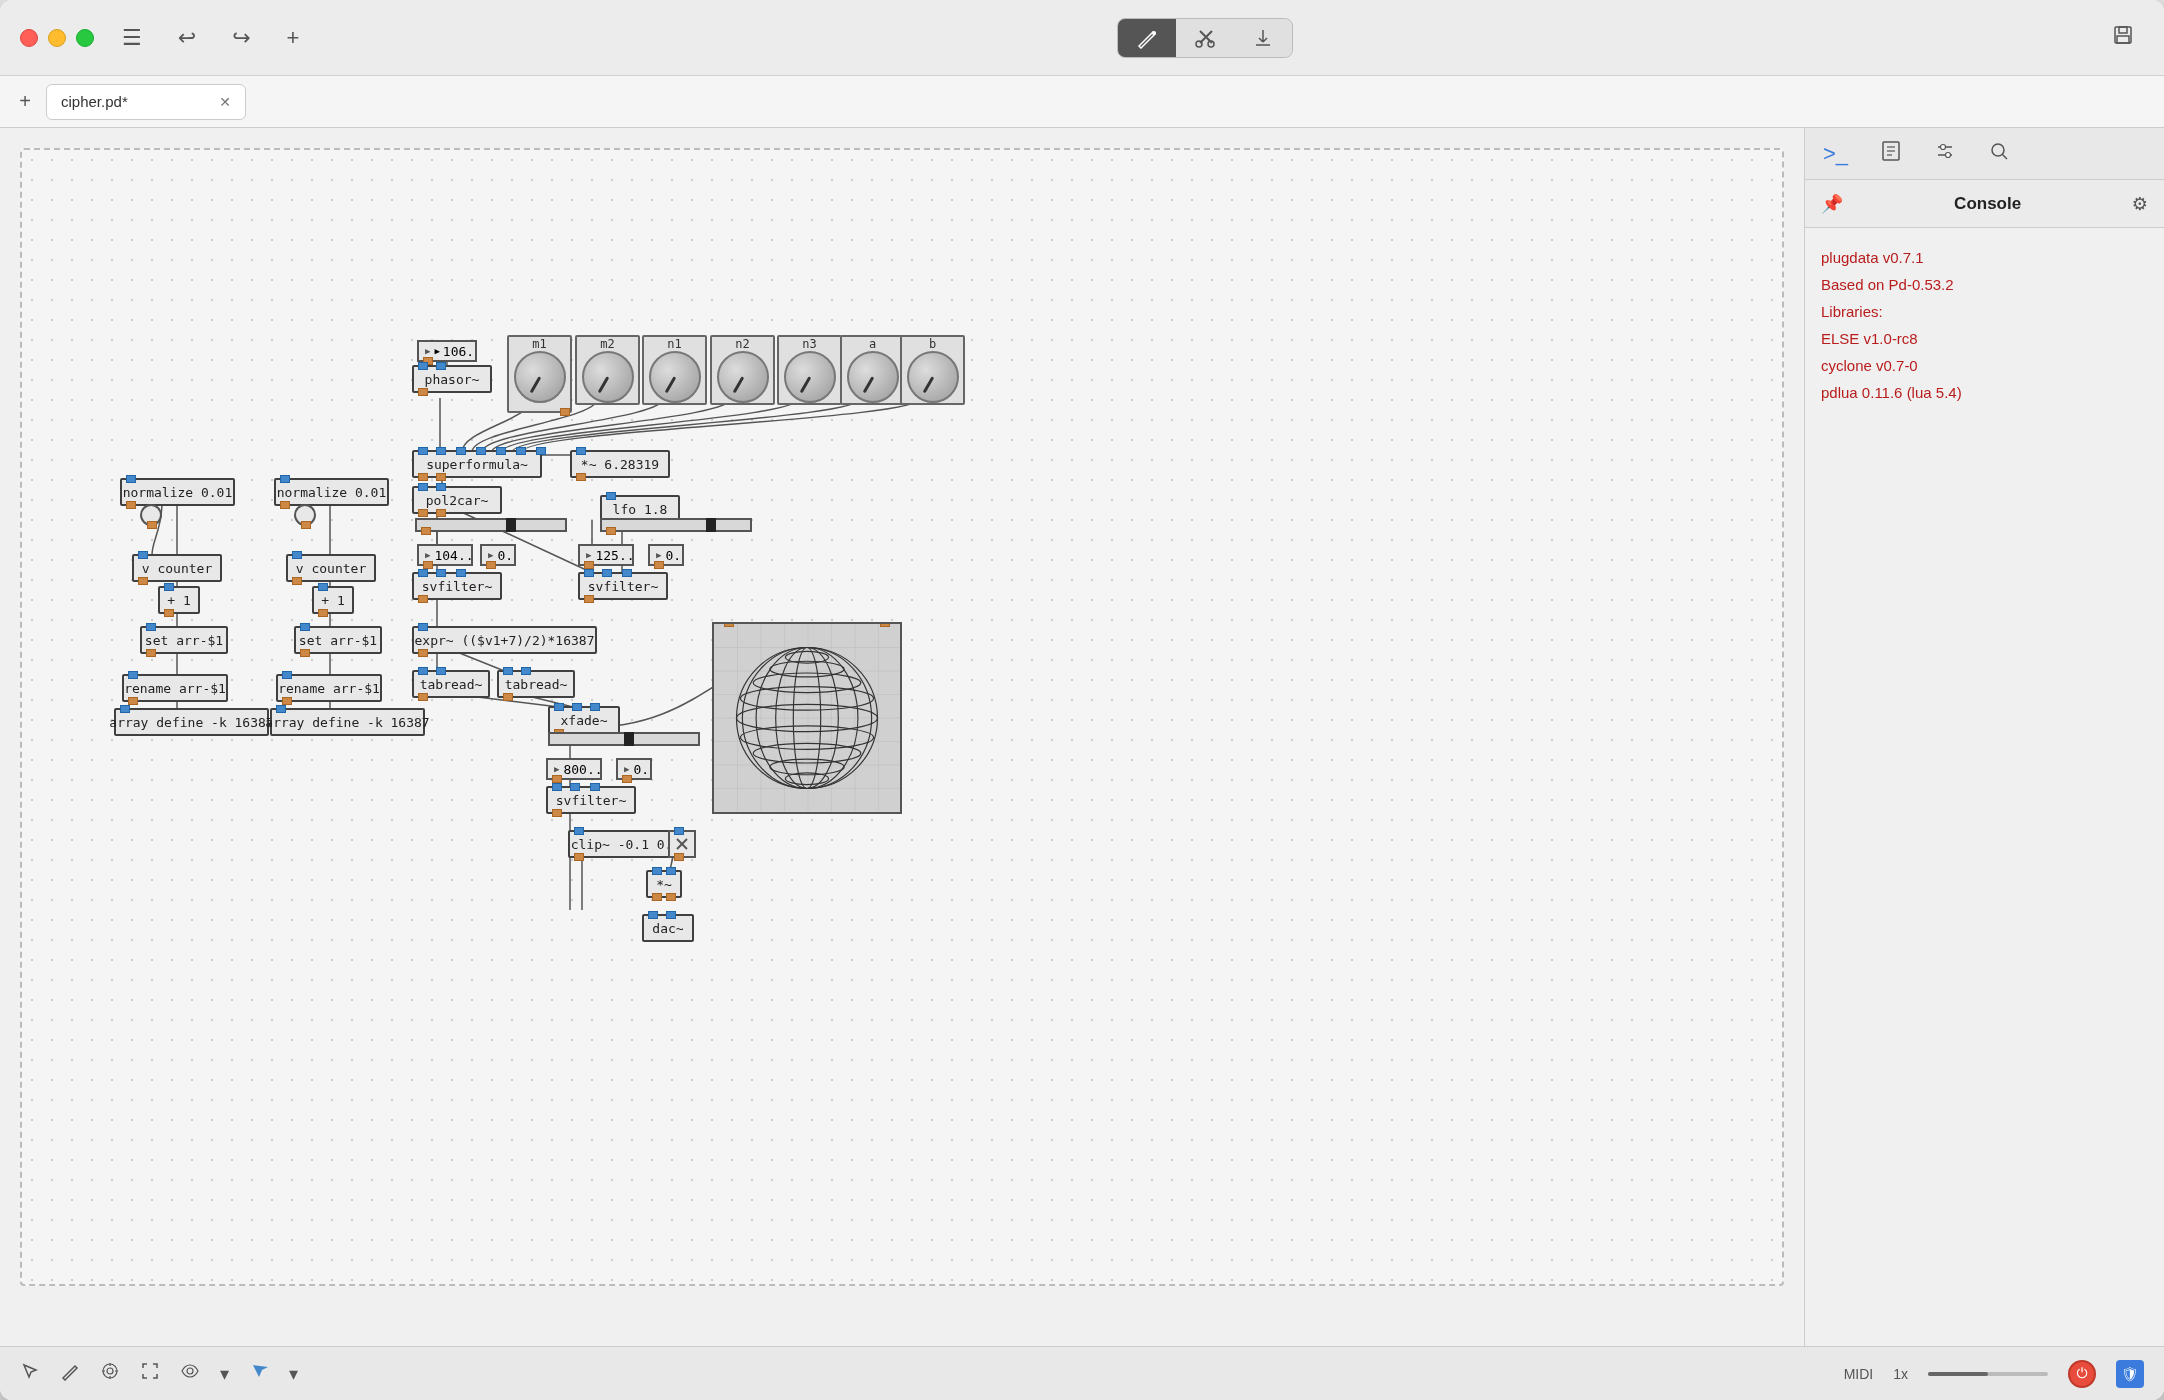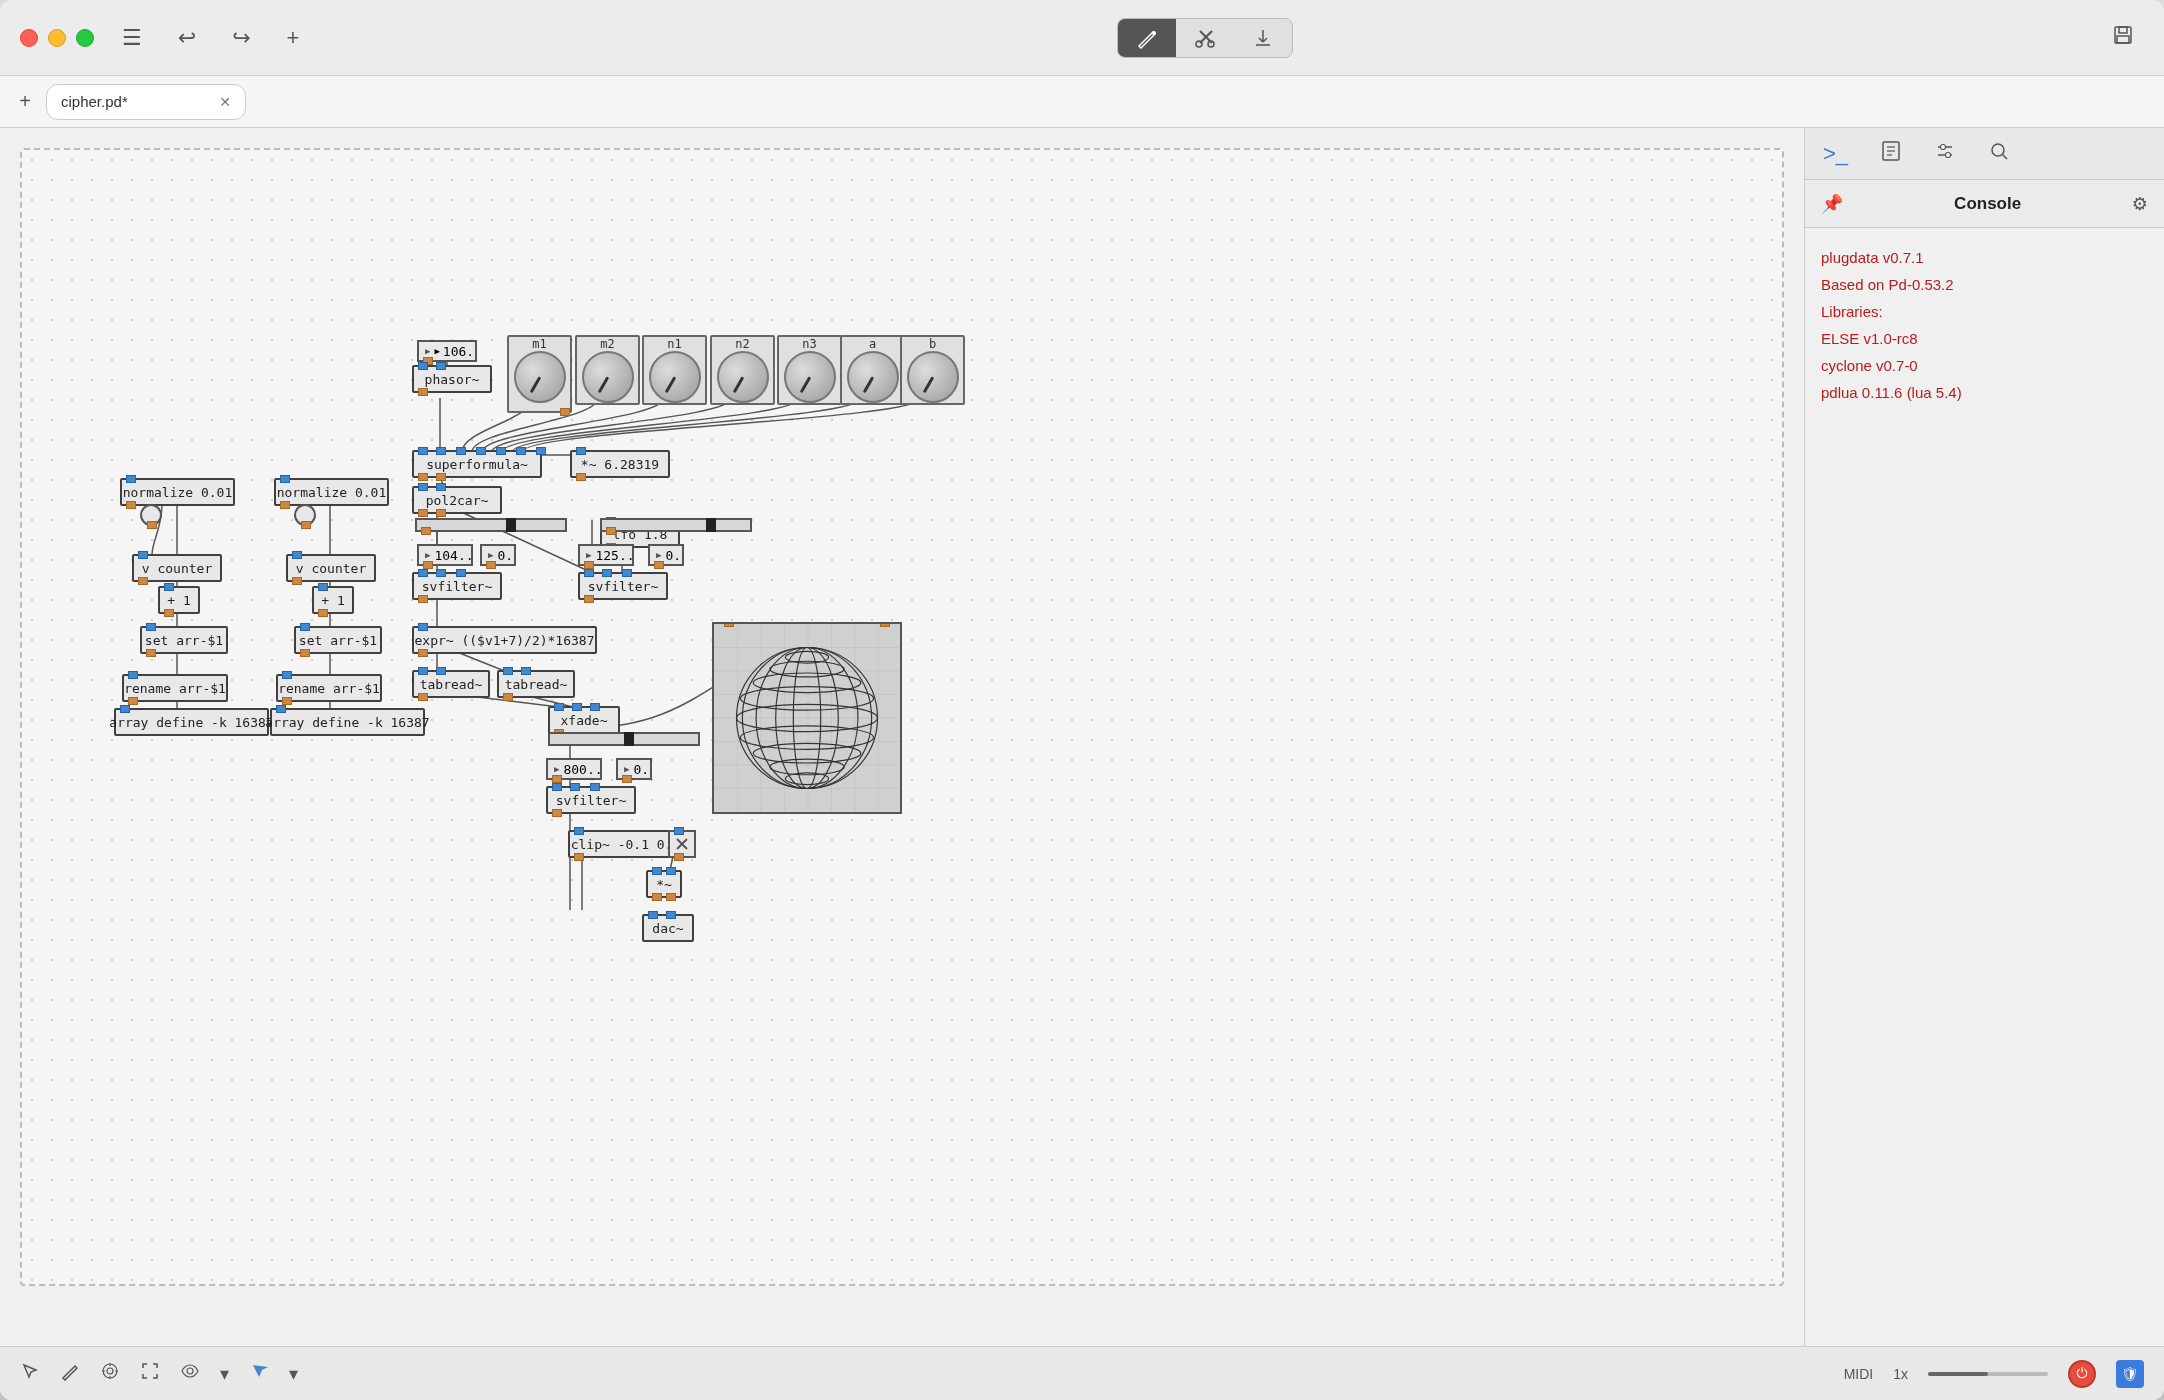--- a/index.html
+++ b/index.html
@@ -123,21 +123,21 @@
       justify-content: center;
       font-size: 20px;
       color: #555;
       cursor: pointer;
     }
 
     .tab {
       height: 36px;
       background: #e8e8e8;
       border: 1px solid #ccc;
-      border-radius: 12px;
+      border-radius: 6px;
       display: flex;
       align-items: center;
       padding: 0 14px;
       gap: 10px;
       font-size: 15px;
       color: #333;
       cursor: pointer;
       min-width: 200px;
       justify-content: space-between;
     }
@@ -657,21 +657,21 @@
         </div>
 
         <div class="pd-object" style="left:390px;top:336px;width:90px;height:28px;">
           <div class="pd-inlet" style="left:4px;"></div>
           <div class="pd-inlet" style="left:22px;"></div>
           <span>pol2car~</span>
           <div class="pd-outlet" style="left:4px;"></div>
           <div class="pd-outlet" style="left:22px;"></div>
         </div>
 
-        <div class="pd-object" style="left:578px;top:345px;width:80px;height:28px;margin-top:25px;">
+        <div class="pd-object" style="left:578px;top:345px;width:80px;height:28px;">
           <div class="pd-inlet" style="left:4px;"></div>
           <span>lfo 1.8</span>
           <div class="pd-outlet" style="left:4px;"></div>
         </div>
 
         <div class="pd-slider" style="left:393px;top:368px;width:152px;height:14px;">
           <div class="pd-slider-handle" style="left:60%;"></div>
           <div class="pd-outlet" style="bottom:-5px;left:4px;position:absolute;width:10px;height:8px;background:#cc8844;border:1px solid #aa6622;"></div>
         </div>
 

